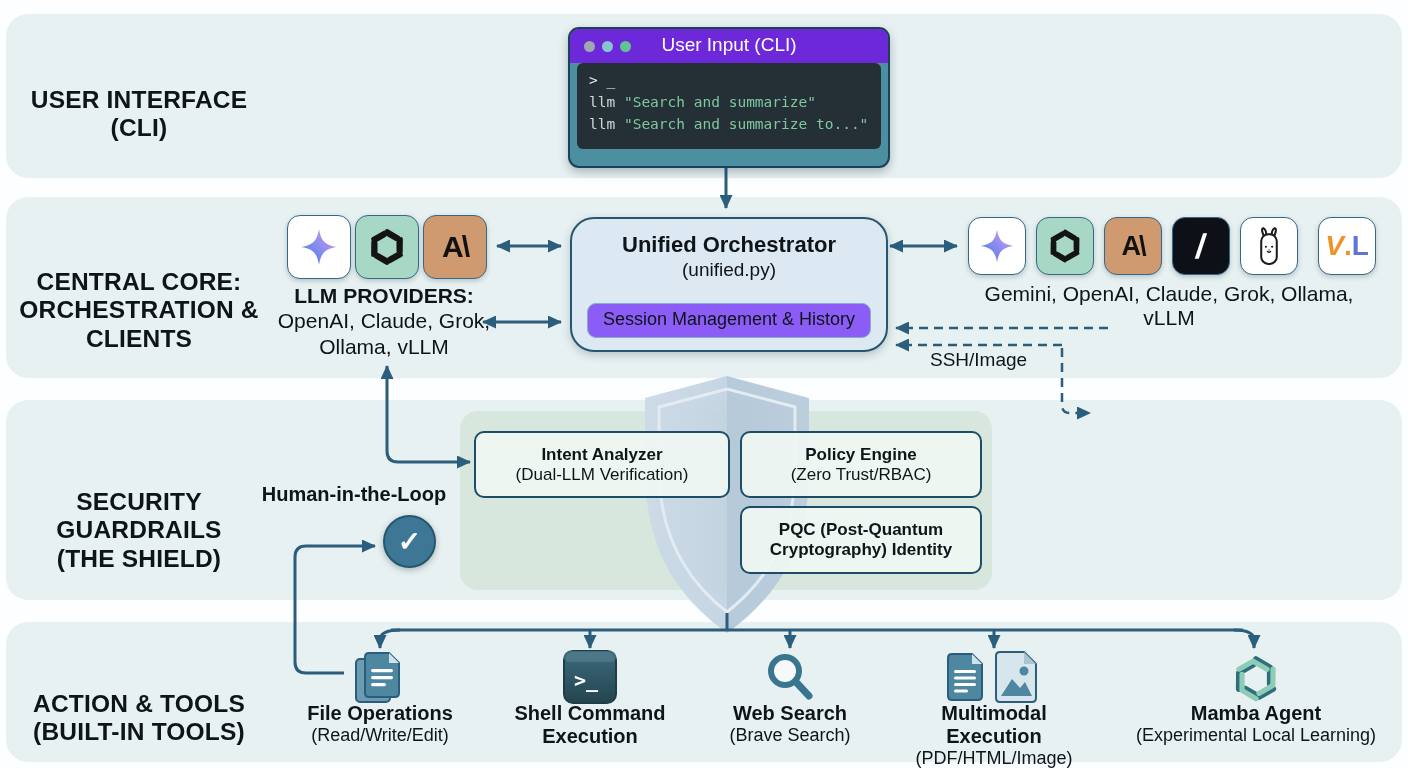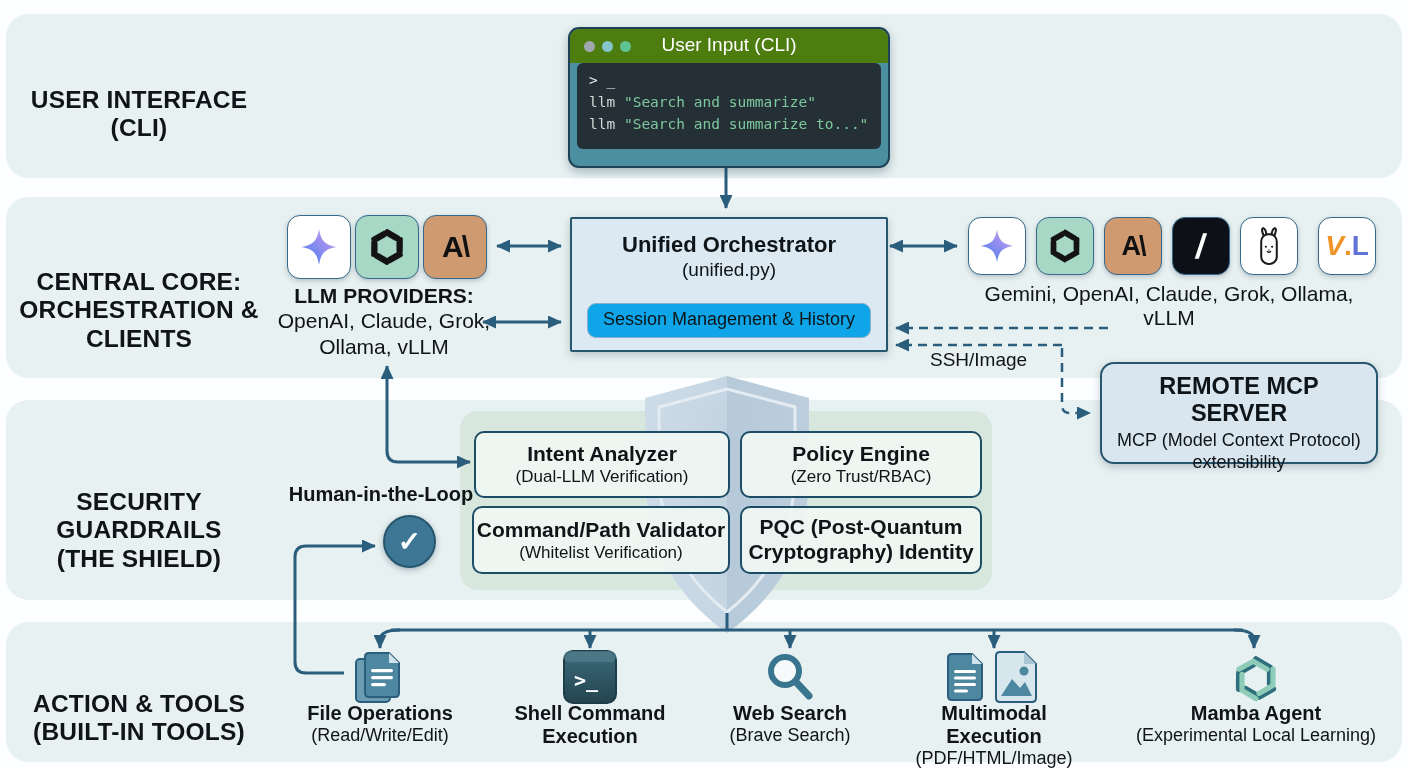--- a/index.html
+++ b/index.html
@@ -11,21 +11,21 @@
   .band-security{top:400px;height:200px;}
   .band-tools{top:622px;height:140px;}
   .section-label{position:absolute;width:262px;text-align:center;font-weight:bold;font-size:24.5px;
                  line-height:1.16;white-space:pre-line;z-index:4;letter-spacing:.2px;margin-top:20px;}
   .lbl-ui{left:8px;top:66px;} .lbl-core{left:8px;top:248px;}
   .lbl-security{left:8px;top:468px;} .lbl-tools{left:8px;top:670px;}
 
   
   .terminal{position:absolute;left:568px;top:27px;width:318px;height:137px;background:#4b8fa0;
             border:2px solid #1d4257;border-radius:11px;z-index:4;box-shadow:0 4px 10px rgba(20,50,70,.3);}
-  .t-head{position:relative;height:34px;background:#4d7c0f;border-radius:9px 9px 0 0;}
+  .t-head{position:relative;height:34px;background:#6d28d9;border-radius:9px 9px 0 0;}
   .t-dots{position:absolute;left:14px;top:12px;display:flex;gap:7px;}
   .t-dots i{width:11px;height:11px;border-radius:50%;display:block;}
   .t-title{position:absolute;left:0;right:0;top:5px;text-align:center;color:#fff;font-size:19px;}
   .t-body{margin:0 7px 7px;height:86px;background:#252f36;border-radius:6px;padding:7px 12px;
           font-family:"DejaVu Sans Mono",monospace;font-size:14.5px;line-height:1.5;box-sizing:border-box;}
   .t-prompt{color:#e8eef0;} .t-cmd{color:#cdd8d4;} .t-str{color:#7dc99e;}
 
   
   .tile{position:absolute;border:1.6px solid #35688a;border-radius:13px;background:#fff;z-index:4;
         display:flex;align-items:center;justify-content:center;box-shadow:0 2px 5px rgba(30,60,80,.25);}
@@ -37,43 +37,43 @@
   .vllm-txt{font-weight:bold;font-size:28px;}
   .vllm-txt .v{color:#f09326;font-style:italic;} .vllm-txt .d{color:#f09326;} .vllm-txt .l{color:#6273d6;}
 
   .prov-left{position:absolute;left:252px;top:284px;width:264px;text-align:center;z-index:4;}
   .prov-left .h{font-weight:bold;font-size:21px;}
   .prov-left .n{font-size:21px;line-height:1.22;white-space:pre-line;}
   .clients-caption{position:absolute;left:958px;top:282px;width:422px;text-align:center;font-size:21px;z-index:4;}
 
   
   .orch{position:absolute;left:570px;top:217px;width:314px;height:131px;background:#dce9f2;
-        border:2.5px solid #27566f;border-radius:2px;z-index:4;text-align:center;
+        border:2.5px solid #27566f;border-radius:24px;z-index:4;text-align:center;
         box-shadow:0 3px 8px rgba(30,60,80,.25);}
   .orch .title{margin-top:13px;font-weight:bold;font-size:22px;}
   .orch .sub{font-size:19px;margin-top:1px;}
-  .orch .session{position:absolute;left:15px;right:15px;top:84px;height:33px;background:#0ea5e9;
+  .orch .session{position:absolute;left:15px;right:15px;top:84px;height:33px;background:#8b5cf6;
         border:1.5px solid #8aaec5;border-radius:9px;font-size:18px;line-height:31px;}
 
   
   .mcp{position:absolute;left:1100px;top:362px;width:278px;height:102px;background:#d9e6ef;
        border:2.5px solid #27566f;border-radius:14px;z-index:4;text-align:center;box-sizing:border-box;
        padding:9px 10px 0;box-shadow:0 3px 8px rgba(30,60,80,.25);}
   .mcp .title{font-weight:bold;font-size:23.5px;}
   .mcp .sub{font-size:18px;line-height:1.2;margin-top:3px;}
   .ssh{position:absolute;left:930px;top:349px;font-size:19px;z-index:4;}
 
   
   .sec-panel{position:absolute;left:460px;top:411px;width:532px;height:179px;background:#d7e7de;
              border-radius:18px;z-index:2;}
   .sec-box{position:absolute;background:rgba(238,246,241,.94);border:2px solid #1d4d66;border-radius:10px;
            z-index:4;display:flex;flex-direction:column;align-items:center;justify-content:center;text-align:center;}
-  .sec-box .bt{font-weight:bold;font-size:21px;line-height:1.18;white-space:pre-line;}
+  .sec-box .bt{font-weight:bold;font-size:17px;line-height:1.18;white-space:pre-line;}
   .sec-box .bs{font-size:17px;line-height:1.15;}
-  .hitl{position:absolute;left:258px;top:483px;width:192px;text-align:center;font-weight:bold;font-size:20px;z-index:4;margin-left:27px;}
+  .hitl{position:absolute;left:258px;top:483px;width:192px;text-align:center;font-weight:bold;font-size:20px;z-index:4;}
   .check{position:absolute;left:383px;top:515px;width:49px;height:49px;border-radius:50%;background:#3e7795;
          border:2.5px solid #26566e;z-index:4;display:flex;align-items:center;justify-content:center;
          color:#fff;font-size:28px;font-weight:bold;box-shadow:0 2px 6px rgba(30,60,80,.35);}
 
   
   .tool-icon{position:absolute;top:650px;z-index:4;display:flex;align-items:center;justify-content:center;}
   .tool-label{position:absolute;top:702px;text-align:center;z-index:4;}
   .tool-label .tt{font-weight:bold;font-size:20px;line-height:1.15;}
   .tool-label .ts{font-size:18px;line-height:1.2;}
   svg.overlay{position:absolute;left:0;top:0;z-index:3;pointer-events:none;}
@@ -261,36 +261,28 @@
       <path d="M25 34 Q27 36 29 34" fill="none" stroke-width="1.8"></path>
       <circle cx="27" cy="32" r="0.9" fill="#1a1a1a" stroke="none"></circle>
     </svg>
   </div>
   <div class="tile tile-sm" style="left:1318px">
     <span class="vllm-txt"><span class="v">V</span><span class="d">.</span><span class="l">L</span></span>
   </div>
   <div class="clients-caption">Gemini, OpenAI, Claude, Grok, Ollama, vLLM</div>
 
   <div class="ssh">SSH/Image</div>
-  <div class="mcp">
-    <div class="title">REMOTE MCP SERVER</div>
-    <div class="sub">MCP (Model Context Protocol) extensibility</div>
-  </div>
 
   <div class="sec-box" style="left:474px;top:431px;width:252px;height:63px">
     <div class="bt">Intent Analyzer</div>
       <div class="bs">(Dual-LLM Verification)</div>
   </div>
   <div class="sec-box" style="left:740px;top:431px;width:238px;height:63px">
     <div class="bt">Policy Engine</div>
       <div class="bs">(Zero Trust/RBAC)</div>
-  </div>
-  <div class="sec-box" style="left:472px;top:506px;width:254px;height:64px">
-    <div class="bt">Command/Path Validator</div>
-      <div class="bs">(Whitelist Verification)</div>
   </div>
   <div class="sec-box" style="left:740px;top:506px;width:238px;height:64px">
     <div class="bt">PQC (Post-Quantum
 Cryptography) Identity</div>
   </div>
 
   <div class="hitl">Human-in-the-Loop</div>
   <div class="check">✓</div>
 
   <div class="tool-icon" style="left:350px">

